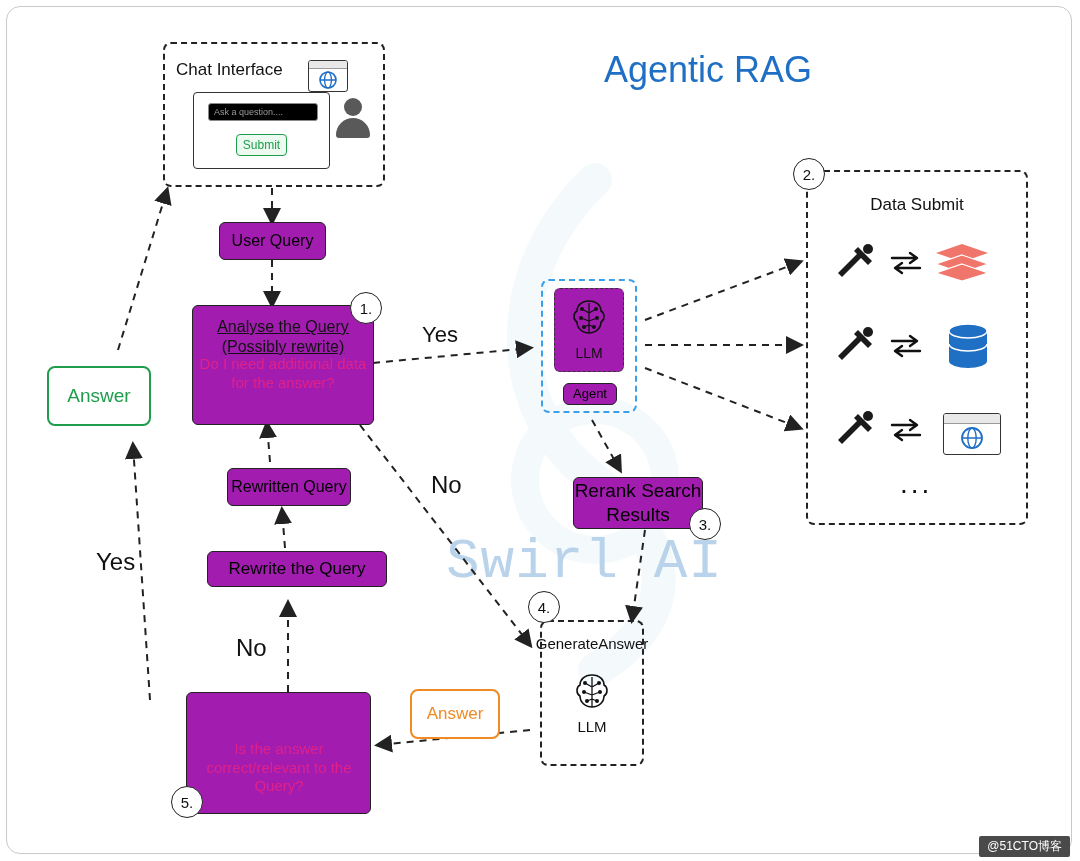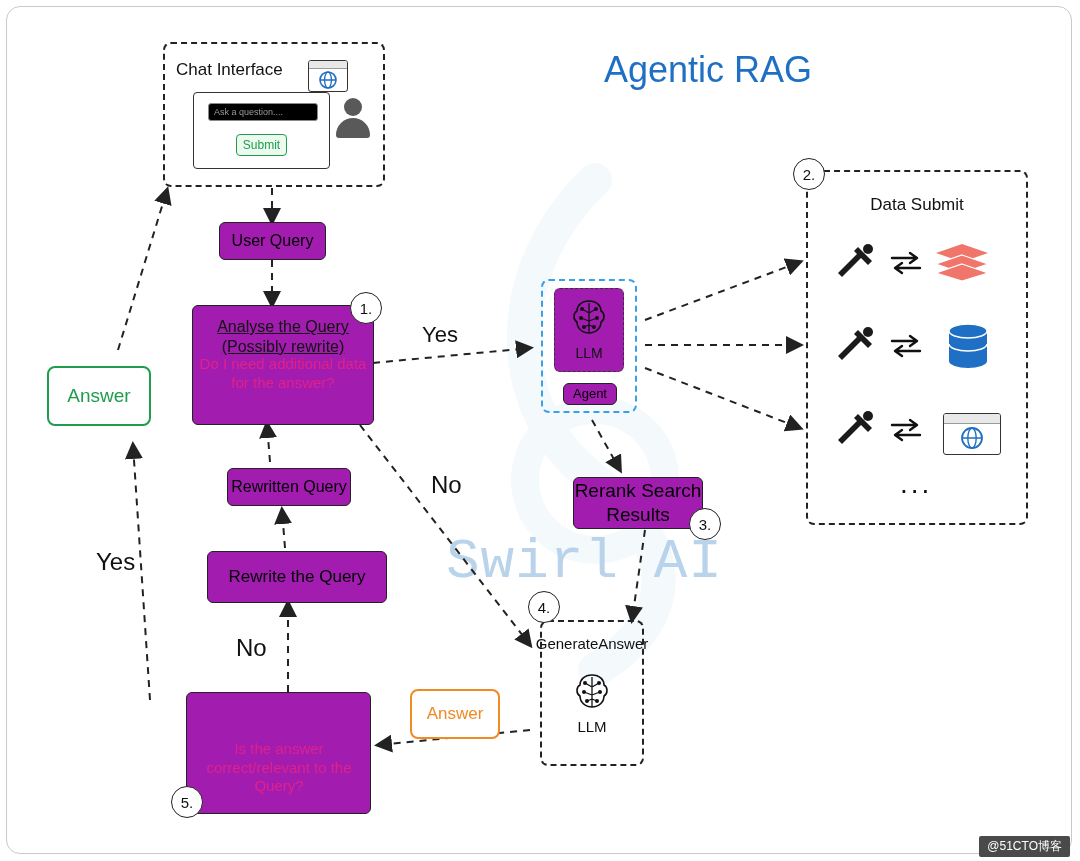--- a/index.html
+++ b/index.html
@@ -259,21 +259,21 @@
     <span>Analyse the Query</span>
     <span>(Possibly rewrite)</span>
   </div>
   <div class="label center-text pink" style="left:196px;top:348px;width:174px;height:52px;font-size:15px;">Do I need additional data for the answer?</div>
   <div class="num-circle" style="left:350px;top:292px;">1.</div>
 
   <div class="box solid-box center-text" style="left:211px;top:468px;width:124px;height:38px;font-size:16px;margin-left:16px;">
     <span>Rewritten Query</span>
   </div>
 
-  <div class="box solid-box center-text" style="left:207px;top:551px;width:180px;height:52px;font-size:17px;text-align:center;">
+  <div class="box solid-box center-text" style="left:207px;top:551px;width:180px;height:36px;font-size:17px;text-align:center;">
     <span>Rewrite the Query</span>
   </div>
 
   <div class="box solid-box" style="left:186px;top:692px;width:185px;height:122px;"></div>
   <div class="label center-text pink" style="left:192px;top:733px;width:174px;height:70px;font-size:15px;">Is the answer correct/relevant to the Query?</div>
   <div class="num-circle" style="left:171px;top:786px;">5.</div>
 
   <div class="box green-box center-text" style="left:47px;top:366px;width:104px;height:60px;font-size:19px;">
     <span>Answer</span>
   </div>

